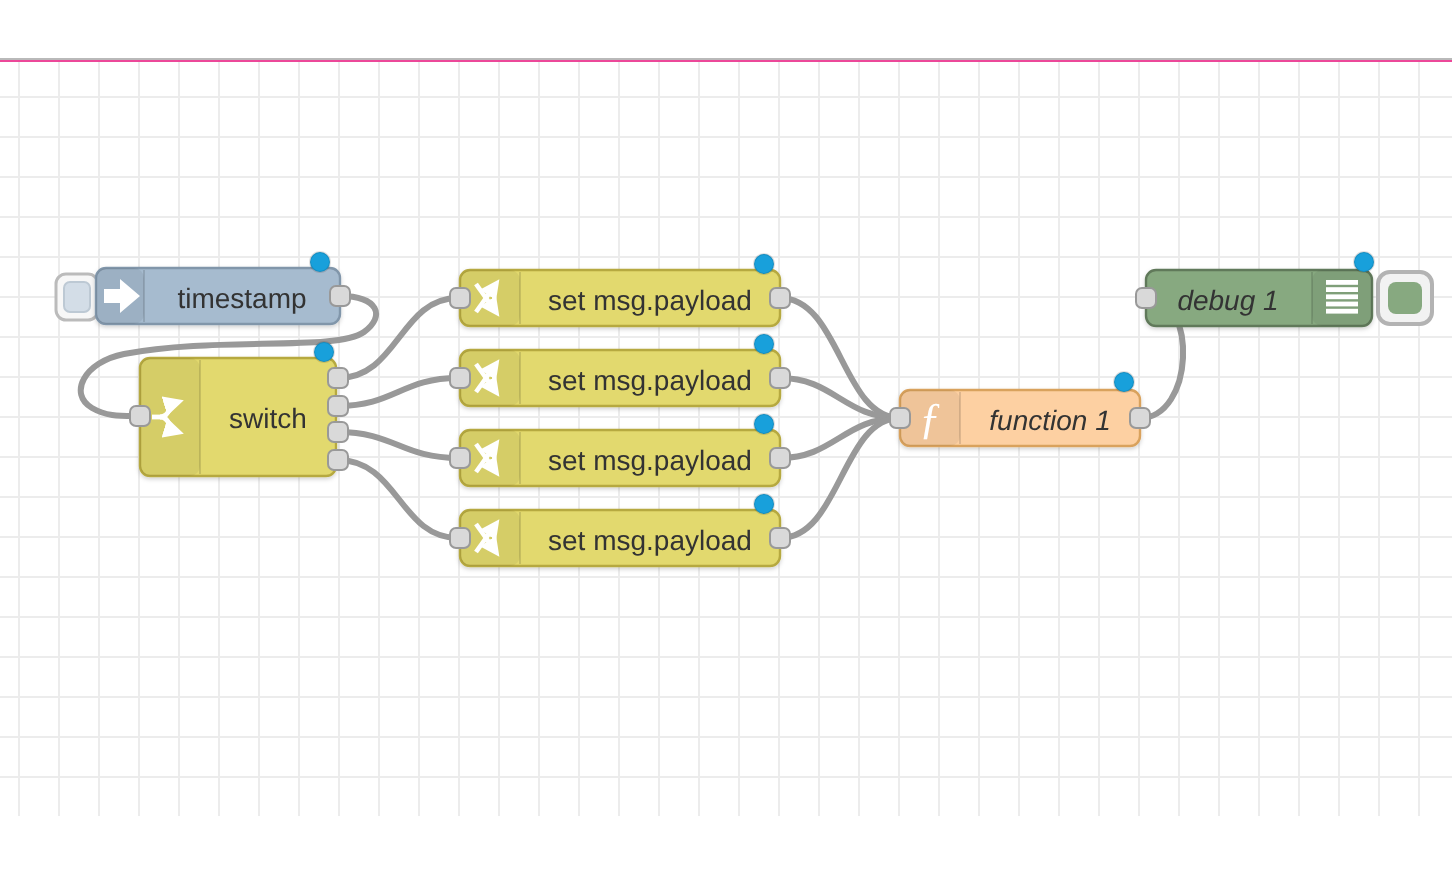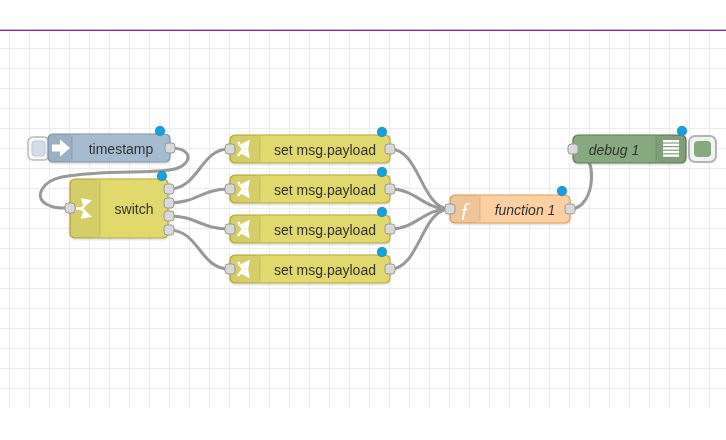--- a/index.html
+++ b/index.html
@@ -1,18 +1,18 @@
 <!DOCTYPE html>
 <html><head>
 <meta charset="utf-8">
 <style>
   html,body{margin:0;padding:0;background:#fff;}
   .screen{
     position:relative;width:726px;height:408px;overflow:hidden;
-    font-family:"Liberation Sans",sans-serif;background:#a21caf;
+    font-family:"Liberation Sans",sans-serif;background:#ec4899;
   }
   .header-strip{
     position:absolute;left:0;top:0;width:726px;height:30px;
     background:#ffffff;border-bottom:1px solid #b9b9b9;box-sizing:border-box;
   }
   .flow-canvas{
     position:absolute;left:0;top:31px;width:726px;height:409px;
     background-color:#ffffff;
     background-image:
       linear-gradient(to right,#ececec 1px,transparent 1px),

